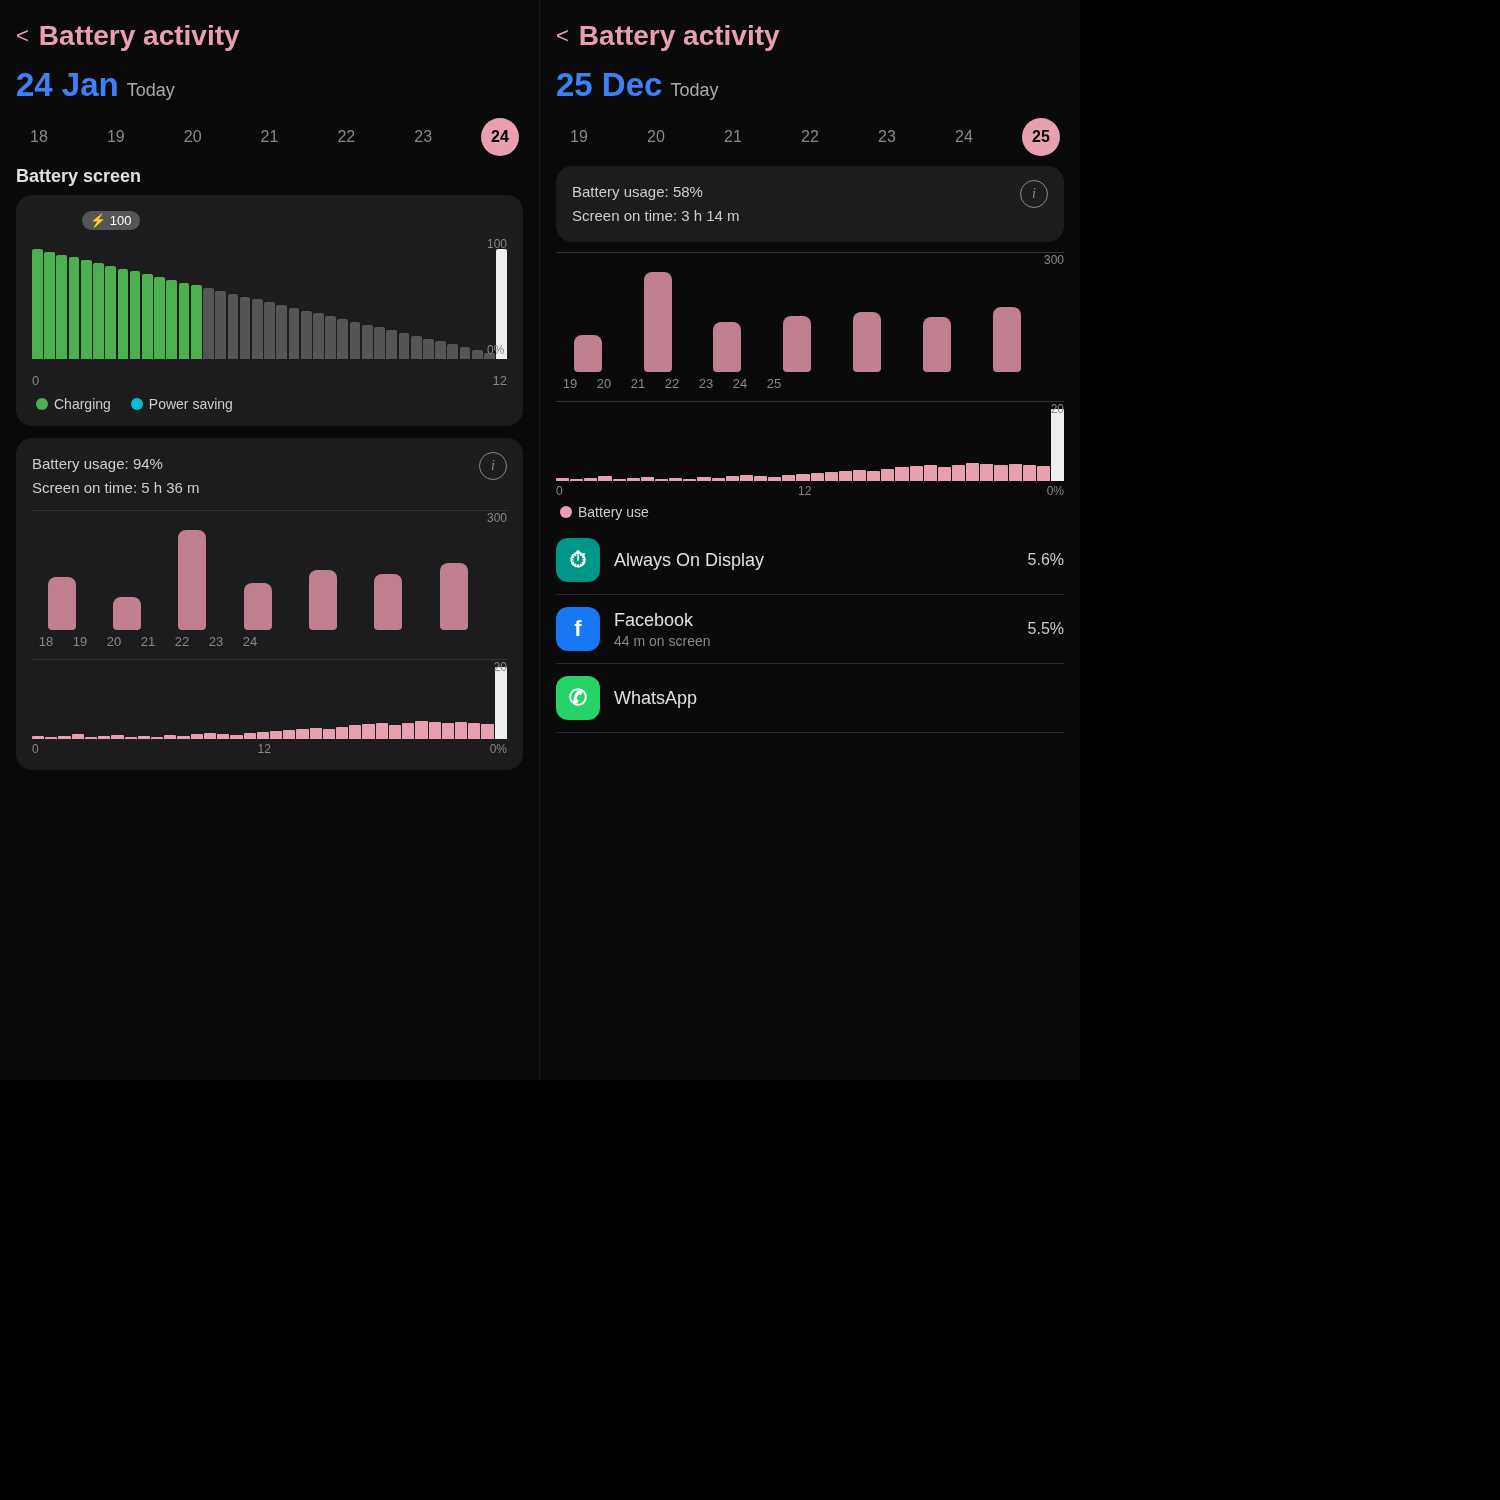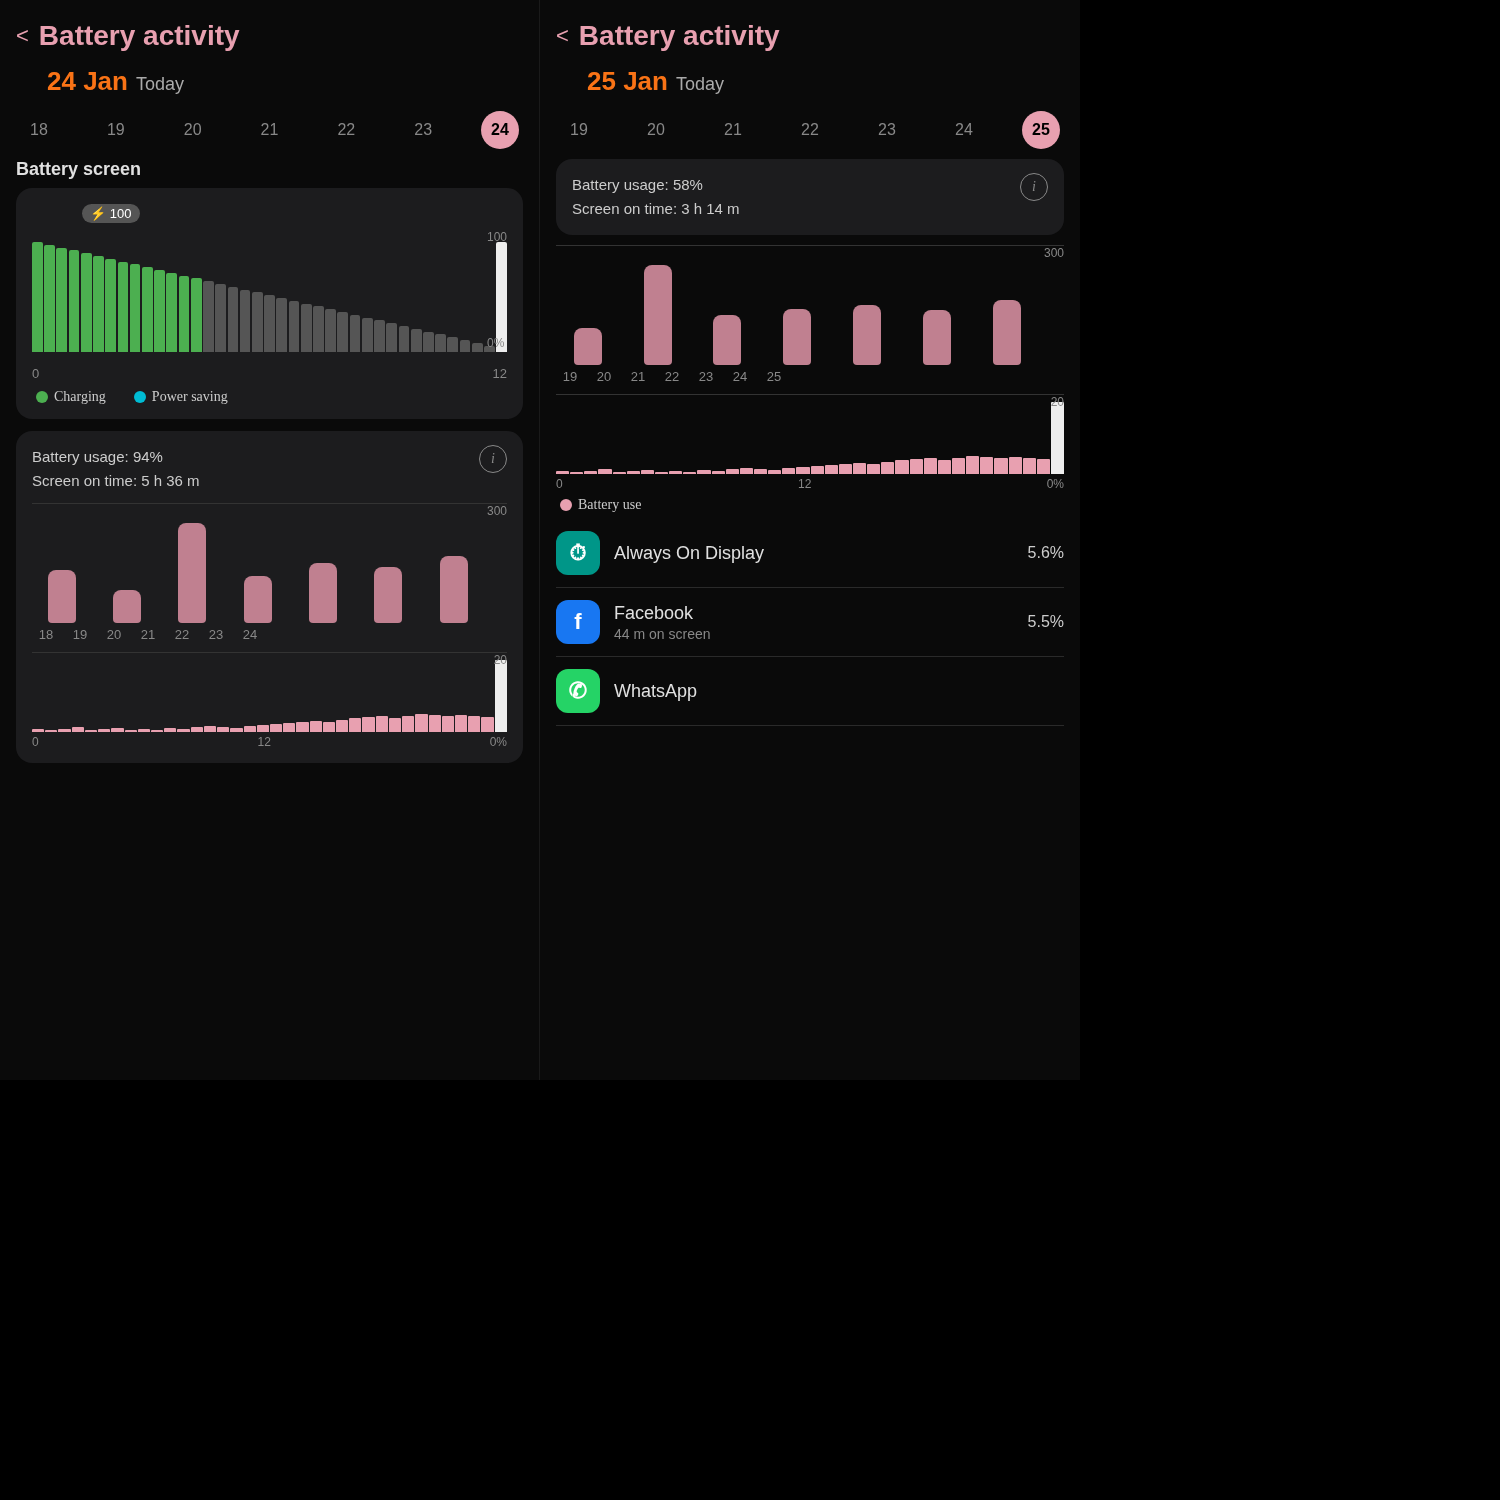--- a/index.html
+++ b/index.html
@@ -45,24 +45,23 @@
     }
 
     .date-line {
       display: flex;
       align-items: baseline;
       gap: 8px;
       margin-bottom: 14px;
     }
 
     .date-bold {
-      color: #f97316;
-      font-size: 26px;
+      color: #3b82f6;
+      font-size: 33px;
       font-weight: 700;
-      margin-left: 31px;
     }
 
     .date-sub {
       color: #aaa;
       font-size: 18px;
     }
 
     
     .date-selector {
       display: flex;
@@ -163,24 +162,23 @@
       display: flex;
       justify-content: space-between;
       padding: 4px 0 0 0;
       font-size: 13px;
       color: #888;
     }
 
     
     .legend {
       display: flex;
-      gap: 28px;
+      gap: 20px;
       margin-top: 8px;
       padding: 0 4px;
-      font-family: Liberation Serif, serif;
     }
 
     .legend-item {
       display: flex;
       align-items: center;
       gap: 6px;
       font-size: 14px;
       color: #ccc;
     }
 
@@ -549,21 +547,21 @@
 </div>
 
 <div class="panel panel-right">
 
   <div class="back-btn">
     <span class="back-icon">&lt;</span>
     <span class="page-title">Battery activity</span>
   </div>
 
   <div class="date-line">
-    <span class="date-bold">25 Jan</span>
+    <span class="date-bold">25 Dec</span>
     <span class="date-sub">Today</span>
   </div>
 
   <div class="date-selector" id="right-date-selector">
       <span class="date-item">19</span>
       <span class="date-item">20</span>
       <span class="date-item">21</span>
       <span class="date-item">22</span>
       <span class="date-item">23</span>
       <span class="date-item">24</span>

